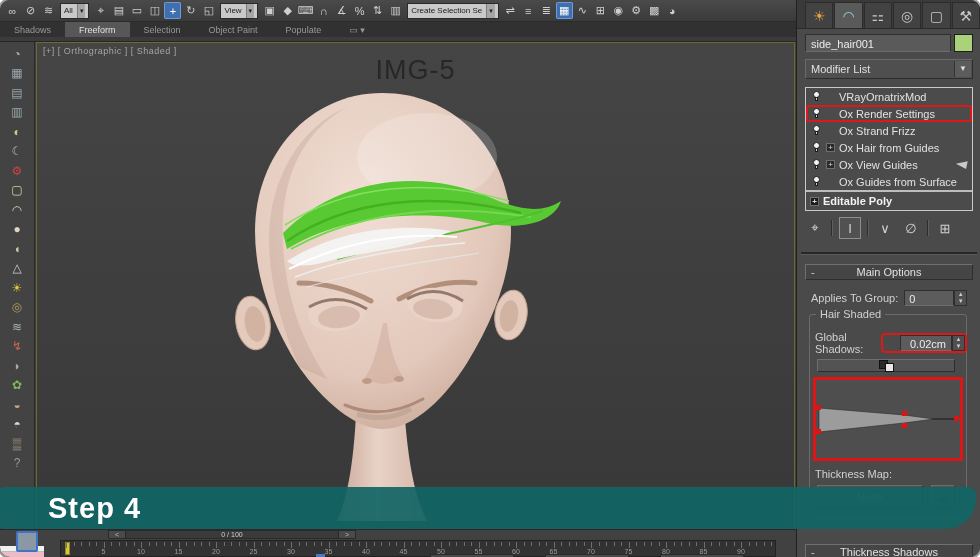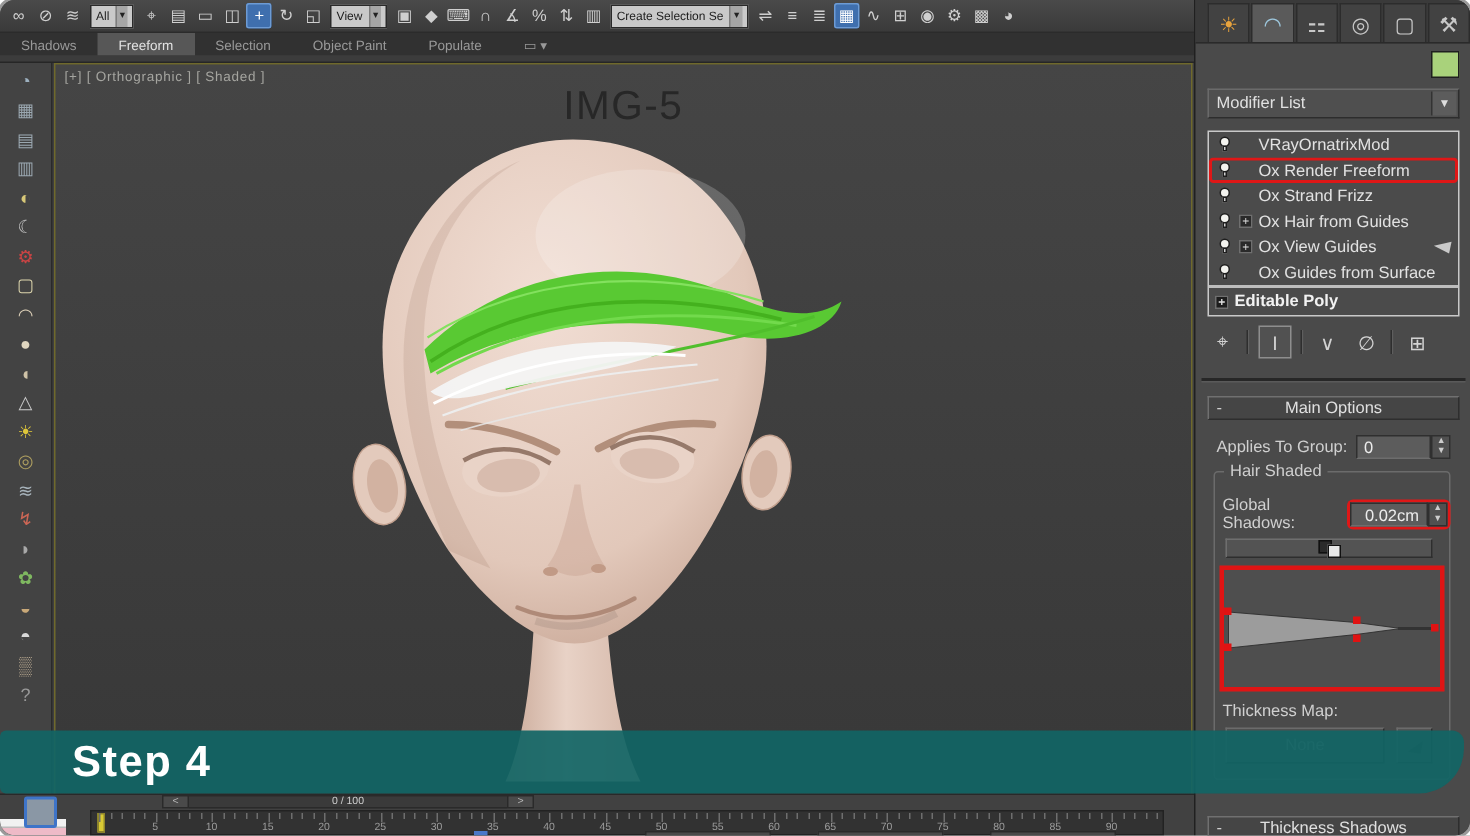--- a/index.html
+++ b/index.html
@@ -74,21 +74,21 @@
   .rollout-header .minus{position:absolute;left:5px;top:0;color:#cfcfcf;}
   .cp-row-label{color:#d0d0d0;font-size:11px;}
   .applies-row{position:absolute;left:14px;top:289px;width:162px;height:18px;display:flex;align-items:center;}
   .spin-field{background:#5c5c5c;border:1px solid #2f2f2f;border-bottom-color:#6d6d6d;color:#ececec;
     font-size:11px;height:16px;line-height:16px;padding-left:4px;box-sizing:border-box;}
   .spinner{width:13px;height:16px;background:#505050;border:1px solid #2f2f2f;box-sizing:border-box;
     display:flex;flex-direction:column;align-items:center;justify-content:center;color:#cdcdcd;font-size:6px;line-height:7px;}
   .group-box{position:absolute;left:12px;top:314px;width:158px;height:206px;border:1px solid #6b6b6b;border-radius:3px;box-sizing:border-box;}
   .group-title{position:absolute;left:6px;top:-7px;background:#4a4a4a;padding:0 4px;font-size:11px;color:#cfcfcf;}
   .gr-row{position:absolute;left:18px;top:333px;width:150px;height:20px;display:flex;align-items:center;}
-  .red-outline{box-shadow:0 0 0 2px #df1717;border-radius:2px;}
+  .red-outline{box-shadow:0 0 0 2px #df1717;border-radius:2px;padding-left:17px;}
   .curve-btn{position:absolute;left:20px;top:359px;width:138px;height:13px;background:#535353;
     border:1px solid #6e6e6e;border-right-color:#2e2e2e;border-bottom-color:#2e2e2e;
     display:flex;align-items:center;justify-content:center;box-sizing:border-box;}
   .curve-btn .sq1{width:7px;height:7px;background:#2a2a2a;border:1px solid #111;margin-right:-3px;margin-top:-3px;}
   .curve-btn .sq2{width:7px;height:7px;background:#e8e8e8;border:1px solid #111;margin-top:3px;}
   .curve-widget{position:absolute;left:16px;top:377px;width:150px;height:84px;background:#4e4e4e;
     border:3px solid #df1414;box-sizing:border-box;}
   .thickness-label{position:absolute;left:18px;top:468px;}
   .none-btn{position:absolute;left:20px;top:485px;width:106px;height:24px;background:#505050;
     border:1px solid #6b6b6b;border-right-color:#2d2d2d;border-bottom-color:#2d2d2d;
@@ -266,33 +266,34 @@
 
   <div class="command-panel">
     <div class="cp-tabs" id="cptabs">
         <div class="cp-tab" style="color: rgb(232, 163, 61);">☀</div>
         <div class="cp-tab active" style="color: rgb(158, 200, 222);">◠</div>
         <div class="cp-tab" style="color: rgb(200, 200, 200);">⚏</div>
         <div class="cp-tab" style="color: rgb(200, 200, 200);">◎</div>
         <div class="cp-tab" style="color: rgb(200, 200, 200);">▢</div>
         <div class="cp-tab" style="color: rgb(200, 200, 200);">⚒</div>
       </div>
+    <div class="cp-name-field">side_hair001</div>
     <div class="cp-color-swatch"></div>
     <div class="cp-combo">
       <span>Modifier List</span>
       <span class="arrow-btn">▼</span>
     </div>
     <div class="stack-box" id="stack">
         <div class="stack-row">
           <span class="bulb"></span>
           <span style="margin-left: 13px;">VRayOrnatrixMod</span>
         </div>
         <div class="stack-row annotated">
           <span class="bulb"></span>
-          <span style="margin-left: 13px;">Ox Render Freeform</span>
+          <span style="margin-left: 13px;">Ox Render Settings</span>
         </div>
         <div class="stack-row">
           <span class="bulb"></span>
           <span style="margin-left: 13px;">Ox Strand Frizz</span>
         </div>
         <div class="stack-row">
           <span class="bulb"></span>
           <span class="plus-box light">+</span>
           <span>Ox Hair from Guides</span>
         </div>

